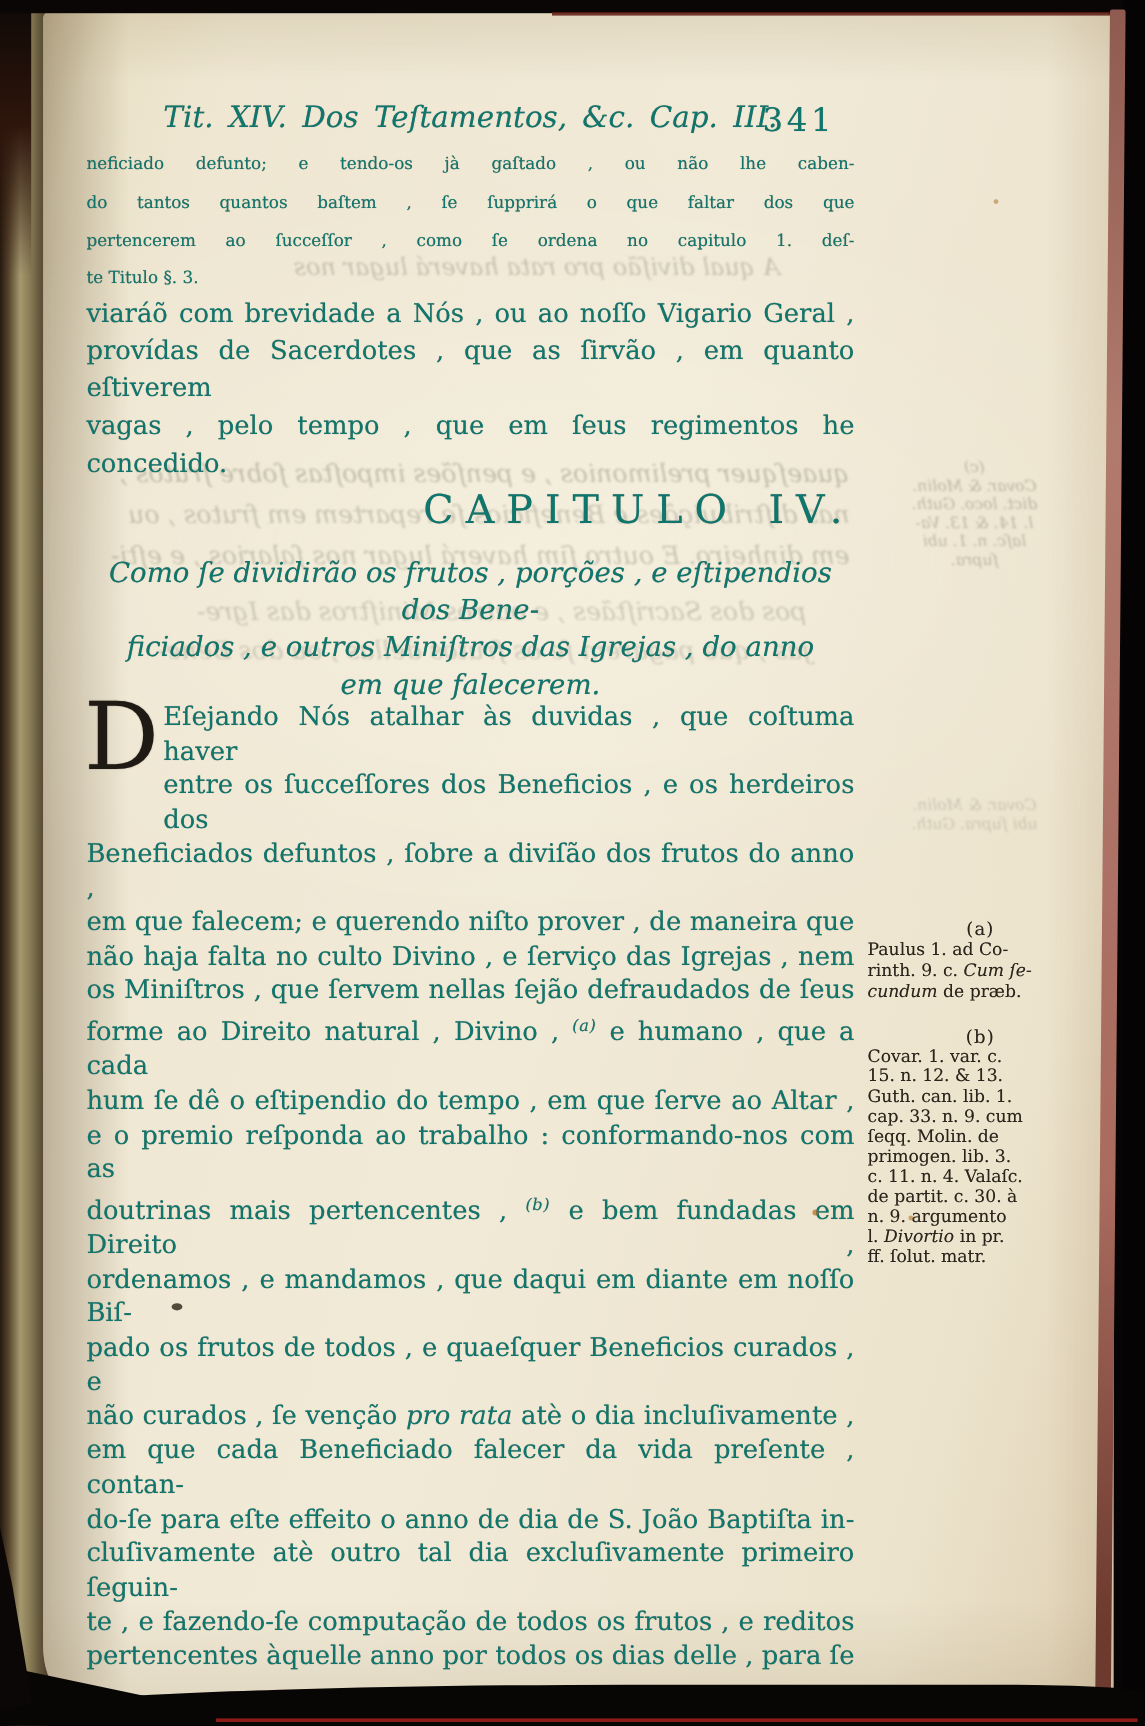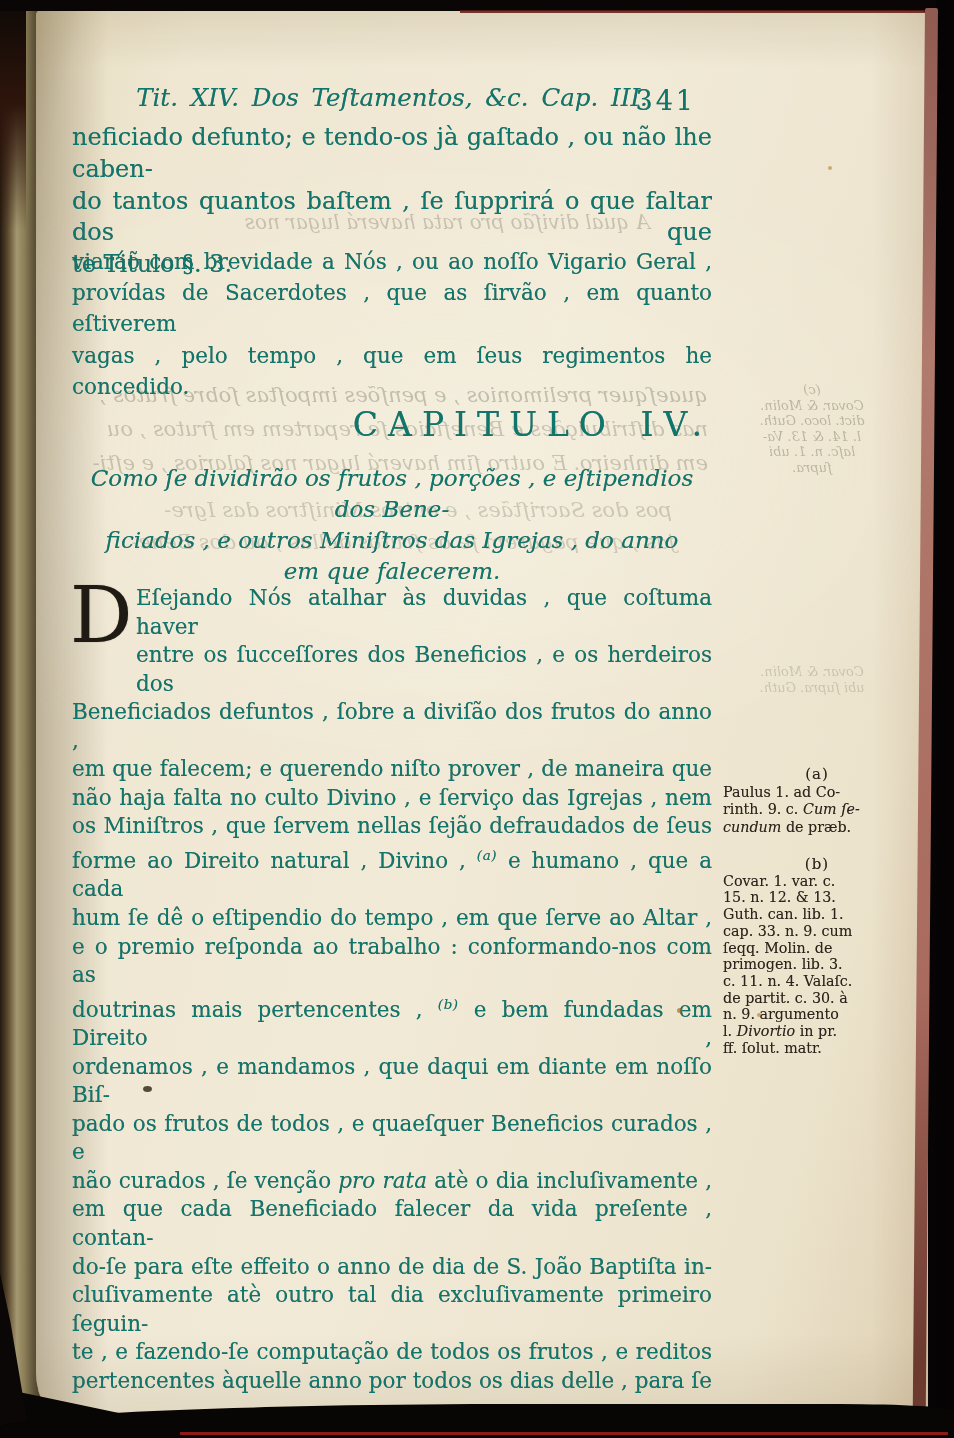--- a/index.html
+++ b/index.html
@@ -41,21 +41,21 @@
   .speck.dark{width:9px;height:6px;left:143px;top:1086px;background:#2e2317;opacity:.8;filter:blur(.6px);}
   .speck.o1{width:5px;height:5px;left:677px;top:1008px;background:#b06a23;opacity:.7;}
   .speck.o2{width:4px;height:4px;left:757px;top:1013px;background:#b5762b;opacity:.6;}
   .speck.o3{width:4px;height:4px;left:828px;top:166px;background:#ad742c;opacity:.55;}
 
   
   .txt{color:#0f766e;text-shadow:0 0 .6px rgba(45,33,20,.45);}
   .par{position:absolute;left:72px;width:640px;}
   .par .line{text-align:justify;text-align-last:justify;}
   .par .line.nojust{text-align-last:left;}
-  #cont-par{top:122px;font-size:24px;line-height:31.8px;}
+  #cont-par{top:122px;font-size:14px;line-height:31.8px;}
   #par4{top:246px;font-size:21.5px;line-height:31.2px;}
   #main-par{top:584px;font-size:21.5px;line-height:28.55px;}
   #main-par .line:nth-child(1),#main-par .line:nth-child(2){padding-left:64px;}
 
   #running-head{position:absolute;top:83px;left:72px;width:640px;text-align:center;
     font-style:italic;font-size:24.5px;word-spacing:5px;}
   #page-number{position:absolute;right:16px;top:2px;font-style:normal;font-size:27px;letter-spacing:3px;}
 
   #chapter-heading{position:absolute;top:405px;left:72px;width:640px;text-align:right;
     font-size:33px;letter-spacing:10px;word-spacing:4px;}
@@ -120,20 +120,21 @@
     </div>
 
   <div id="running-head" class="txt">
     <span>Tit. XIV. Dos Teſtamentos, &amp;c. Cap. III.</span>
     <span id="page-number">341</span>
   </div>
 
   <div id="cont-par" class="par txt">
       <div class="line"><span>neficiado defunto; e tendo-os jà gaſtado , ou não lhe caben-</span></div>
       <div class="line"><span>do tantos quantos baſtem , ſe ſupprirá o que faltar dos que</span></div>
+      <div class="line"><span>pertencerem ao ſucceſſor , como ſe ordena no capitulo 1. deſ-</span></div>
       <div class="line nojust"><span>te Titulo §. 3.</span></div>
     </div>
 
   <div id="par4" class="par txt">
       <div class="line"><span>viaráõ com brevidade a Nós , ou ao noſſo Vigario Geral ,</span></div>
       <div class="line"><span>provídas de Sacerdotes , que as ſirvão , em quanto eſtiverem</span></div>
       <div class="line nojust"><span>vagas , pelo tempo , que em ſeus regimentos he concedido.</span></div>
     </div>
 
   <div id="chapter-heading" class="txt">CAPITULO IV.</div>

